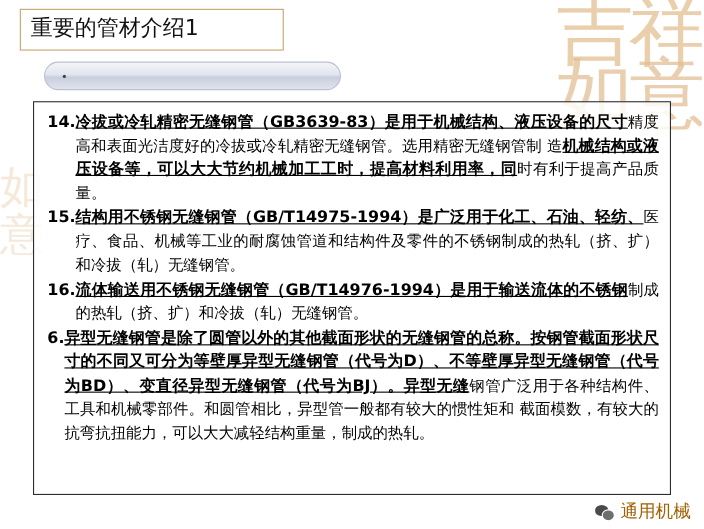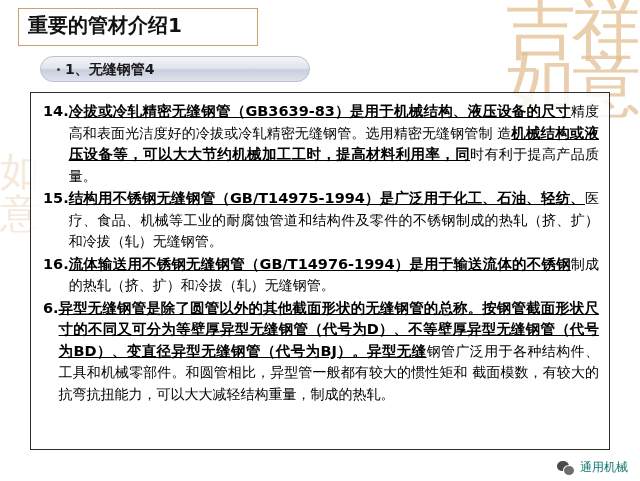--- a/index.html
+++ b/index.html
@@ -66,21 +66,21 @@
     height: 38px;
     border: 1px solid #c8a46b;
     background: #ffffff;
     box-sizing: border-box;
   }
   .title-text {
     position: absolute;
     left: 28px;
     top: 12px;
     font-size: 20px;
-    font-weight: bold;
+    font-weight: normal;
     color: #111111;
     font-family: "DejaVu Sans", sans-serif;
     letter-spacing: 0px;
     white-space: nowrap;
   }
   
   .subtitle-bar {
     position: absolute;
     left: 40px;
     top: 56px;
@@ -189,22 +189,22 @@
     position: absolute;
     left: 6px;
     top: 4px;
     width: 10px;
     height: 9px;
     background: #6e6e6e;
     border-radius: 50%;
     border: 1px solid #fff;
   }
   .footer-text {
-    font-size: 12px;
-    color: #0f766e;
+    font-size: 16px;
+    color: #a16207;
     font-family: "DejaVu Sans", sans-serif;
     white-space: nowrap;
   }
 </style>
 </head>
 <body>
 
 <div class="slide">
 
   <div class="watermark">
@@ -212,21 +212,20 @@
     <div class="w2">如意</div>
   </div>
 
   <div class="watermark-left">如意</div>
 
   <div class="title-box"></div>
   <div class="title-text">重要的管材介绍1</div>
 
   <div class="subtitle-bar">
     <span class="subtitle-dot"></span>
-    <span class="subtitle-text">1、无缝钢管4</span>
   </div>
 
   <div class="content-box">
     <div id="items-container">
         <div class="item">
           <div class="item-num">14.</div>
           <div class="item-body"><span class="b">冷拔或冷轧精密无缝钢管（GB3639-83）是用于机械结构、液压设备的尺寸</span><span class="n">精度高和表面光洁度好的冷拔或冷轧精密无缝钢管。选用精密无缝钢管制 造</span><span class="b">机械结构或液压设备等，可以大大节约机械加工工时，提高材料利用率，同</span><span class="n">时有利于提高产品质量。</span></div>
         </div>
         <div class="item">
           <div class="item-num">15.</div>

